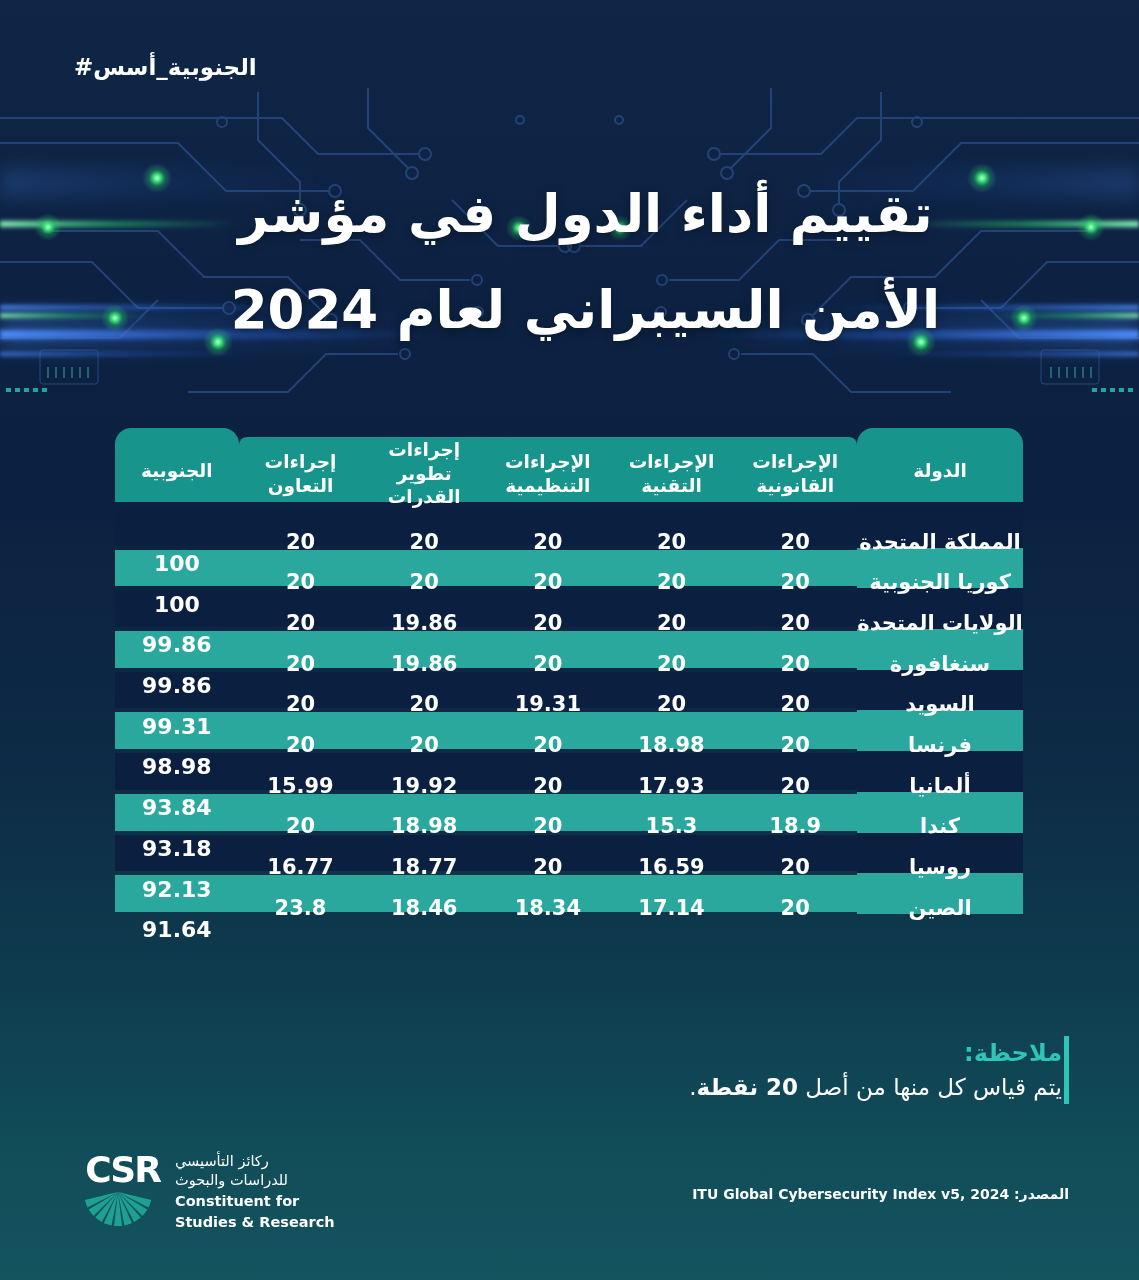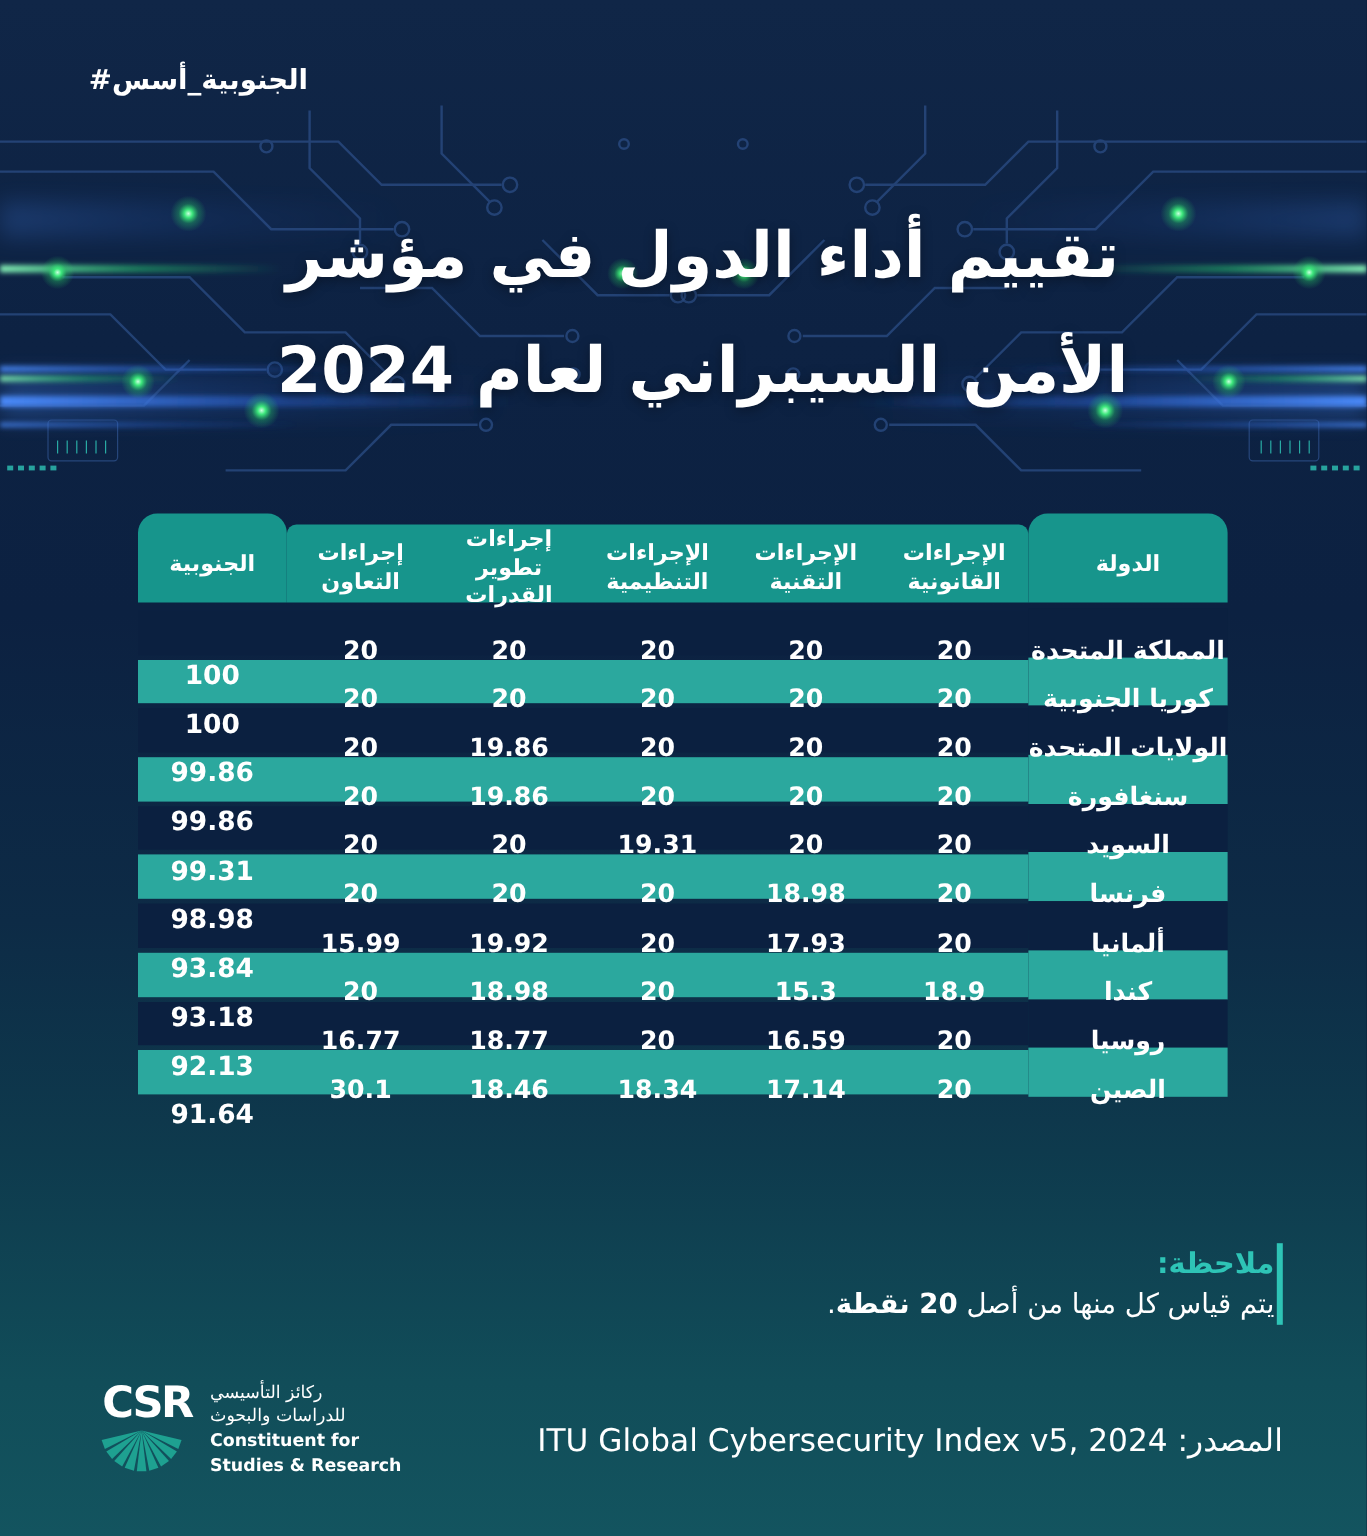--- a/index.html
+++ b/index.html
@@ -37,21 +37,21 @@
   .cells{position:relative; z-index:1; height:100%; display:grid; grid-template-columns:166px repeat(6,1fr); direction:rtl;}
   .cell{display:flex; align-items:center; justify-content:center; font-weight:700; font-size:21px;}
   .cell.country{font-size:21px;}
   .cell.score{font-size:22px;margin-top:44px;}
   
   .note{position:absolute; top:1036px; right:70px; z-index:2; direction:rtl; text-align:right;
     border-right:5px solid #2EC4B6; padding-right:2px; line-height:34px; font-size:23px;}
   .note .note-label{color:#2EC4B6; font-weight:700; font-size:24px; display:block;}
   .note b{font-weight:800;}
   
-  .source{position:absolute; top:1186px; right:70px; z-index:2; direction:rtl; font-size:26px;}
+  .source{position:absolute; top:1186px; right:70px; z-index:2; direction:rtl; font-size:14px;font-weight:bold;}
   
   .logo{position:absolute; top:1150px; left:76px; z-index:2; display:flex; align-items:flex-start; gap:15px;}
   .logo-mark{width:84px; text-align:center;}
   .logo-acronym{font-size:36px; font-weight:800; letter-spacing:-2px; line-height:40px;text-align:right;}
   .logo-text{padding-top:2px;}
   .logo-ar{direction:rtl; text-align:left; font-size:14.5px; line-height:19px;}
   .logo-en{font-size:14.5px; font-weight:700; line-height:19px; margin-top:2px;}
 </style>
 </head>
 <body>
@@ -285,21 +285,21 @@
 
       <div class="trow teal">
         <div class="rb-nums"></div>
           <div class="rb-country"></div>
         <div class="cells">
           <div class="cell country">الصين</div>
           <div class="cell">20</div>
           <div class="cell">17.14</div>
           <div class="cell">18.34</div>
           <div class="cell">18.46</div>
-          <div class="cell">30.1</div>
+          <div class="cell">23.8</div>
           <div class="cell score">91.64</div>
         </div>
       </div>
 
     </div>
   </div>
 
   <div class="note">
     <span class="note-label">ملاحظة:</span>
     <div><span>يتم قياس كل منها من أصل </span><b>20 نقطة</b><span>.</span></div>

